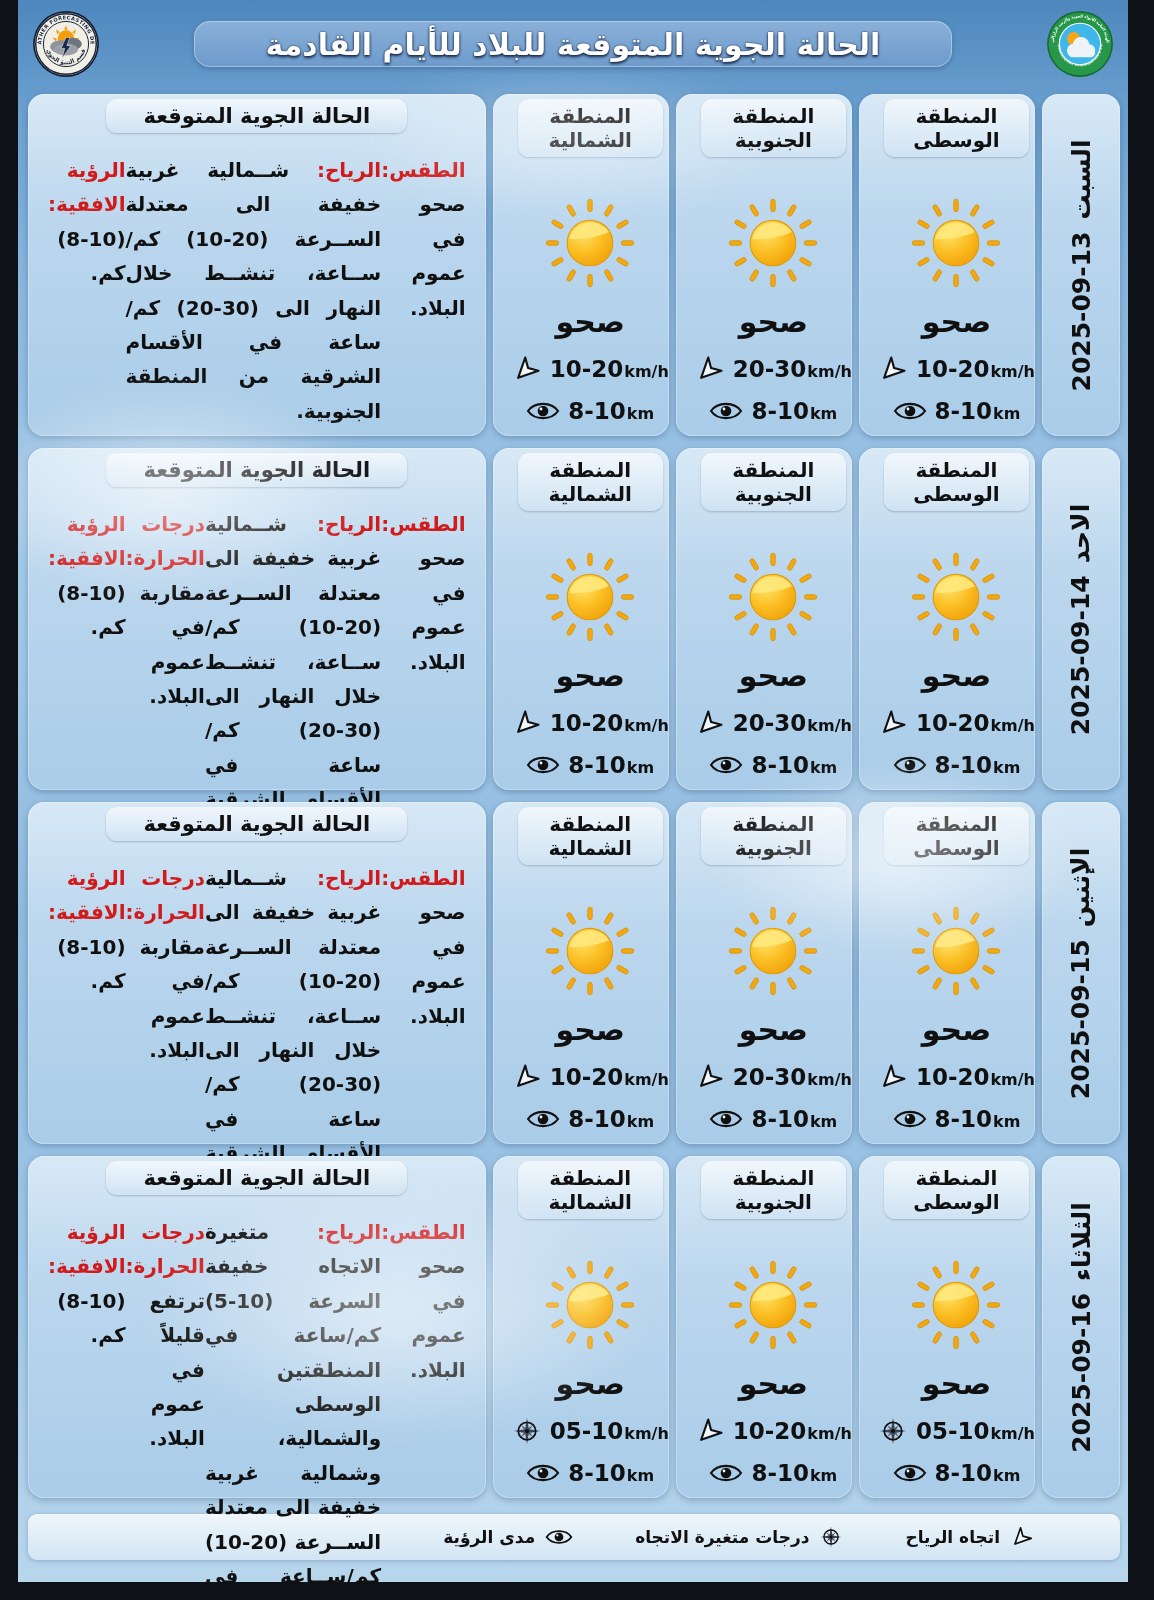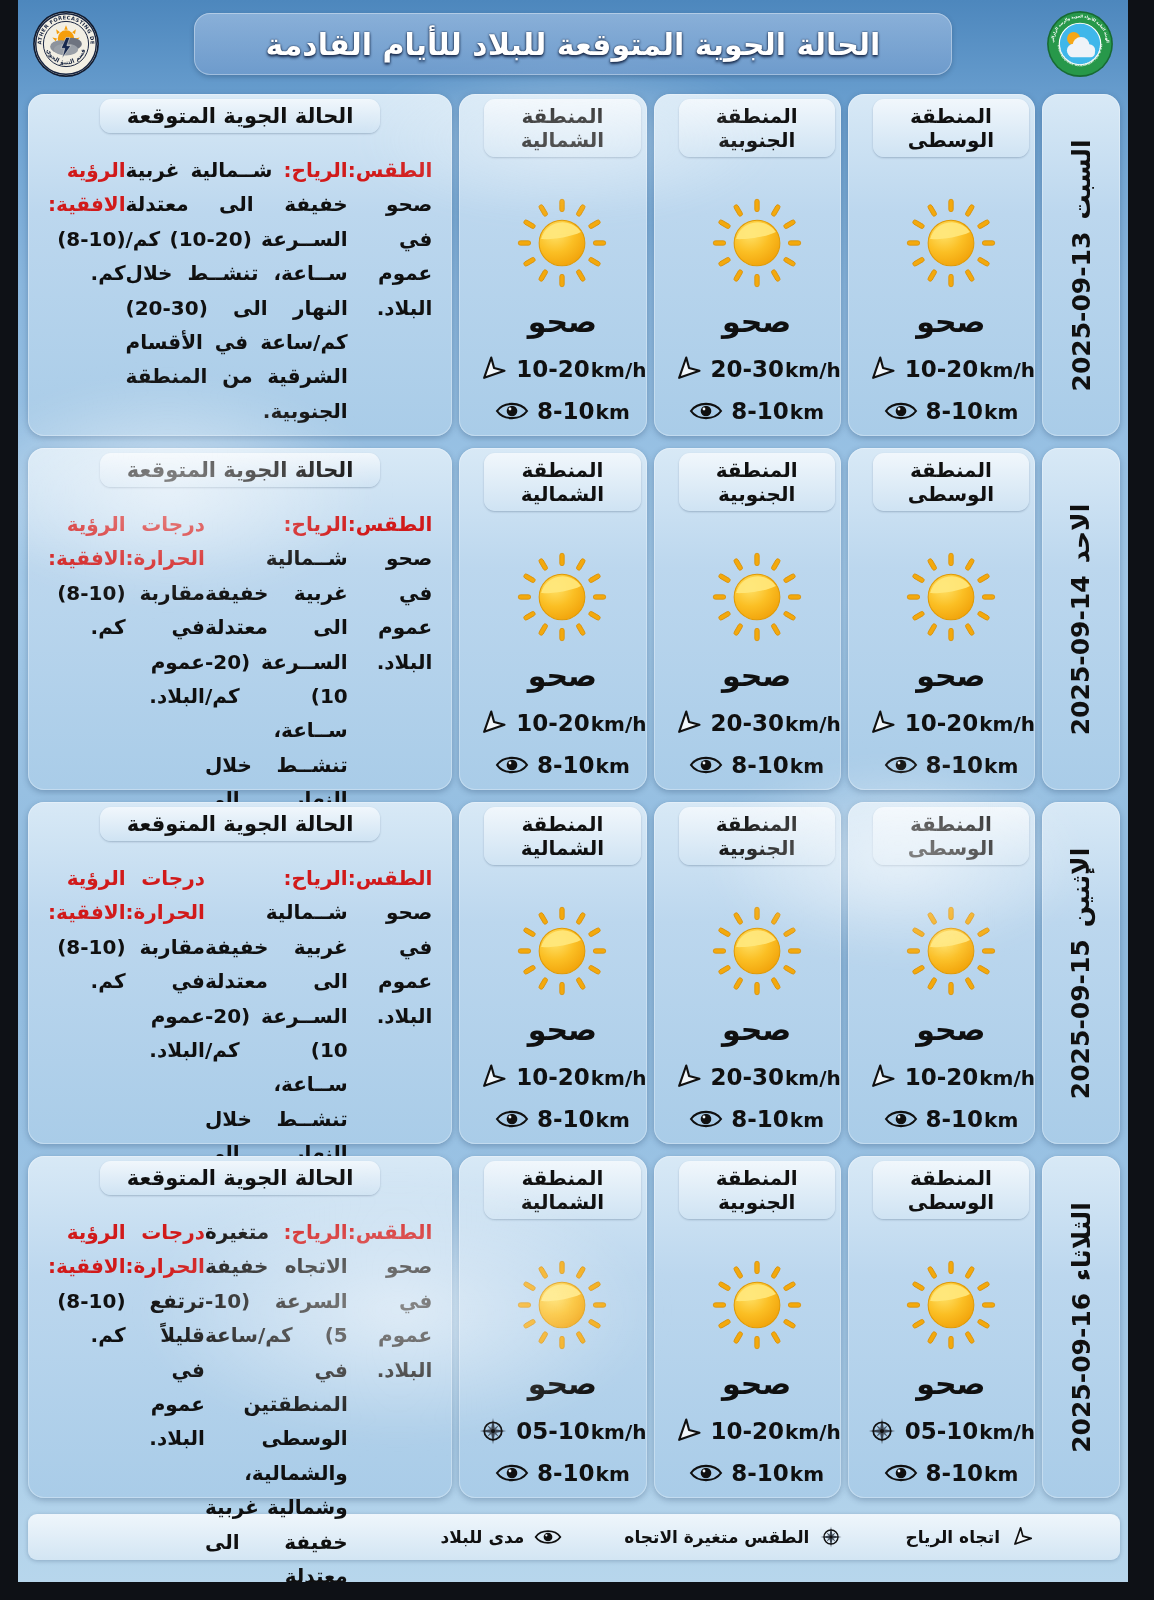--- a/index.html
+++ b/index.html
@@ -17,21 +17,21 @@
   .cloud{position:absolute;border-radius:50%;filter:blur(14px);
     background:radial-gradient(closest-side,rgba(255,255,255,.55),rgba(255,255,255,0));}
   .c1{left:-60px;top:380px;width:420px;height:220px;}
   .c2{left:120px;top:1180px;width:520px;height:260px;}
   .c3{right:40px;top:760px;width:380px;height:200px;}
   .c4{left:340px;top:60px;width:420px;height:160px;opacity:.6;}
 
   
   .hdr{position:relative;height:88px;display:flex;align-items:center;justify-content:space-between;padding:0 14px;}
   .title-pill{
-    flex:1;max-width:758px;margin:0 28px;height:62px;border-radius:16px;
+    flex:1;max-width:758px;margin:0 28px;height:46px;border-radius:16px;
     background:linear-gradient(180deg,rgba(168,196,230,.65),rgba(120,158,206,.55));
     box-shadow:inset 0 0 0 1px rgba(255,255,255,.35),0 2px 5px rgba(10,30,60,.25);
     display:flex;align-items:center;justify-content:center;
   }
   .title-pill h1{
     margin:0;font-size:30px;color:#fff;letter-spacing:.5px;
     text-shadow:0 2px 3px rgba(10,25,55,.85),0 0 2px rgba(10,25,55,.9);
   }
   .logo{width:68px;height:68px;flex:0 0 auto;}
 
@@ -59,21 +59,21 @@
 
   .region-card{flex:1;align-items:center;padding-bottom:12px;justify-content:space-between;padding-left:19px;}
   .region-pill{align-self:stretch;}
   .sun{width:94px;height:94px;margin-top:8px;}
   .cond{font-size:30px;}
   .metric{display:flex;align-items:center;gap:8px;direction:ltr;}
   .micon{display:inline-flex;}
   .micon svg{width:30px;height:30px;}
   .vis .micon svg{width:34px;height:24px;}
   .mval{font-size:23px;white-space:nowrap;}
-  .mval .unit{font-size:20px;margin-left:1px;}
+  .mval .unit{font-size:16px;margin-left:1px;}
 
   .date-card{width:78px;align-items:center;justify-content:center;}
   .date-rot{transform:rotate(-90deg);display:flex;align-items:center;gap:12px;white-space:nowrap;}
   .date-rot span{font-size:25px;}
 
   
   .legend{
     margin:16px 8px 0 10px;height:46px;border-radius:9px;
     background:linear-gradient(180deg,rgba(244,249,253,.92),rgba(214,231,244,.9));
     box-shadow:0 1px 4px rgba(15,40,75,.25);
@@ -586,25 +586,25 @@
       <span class="llabel">اتجاه الرياح</span>
     </div>
     <div class="legend-item">
 
       <span class="micon">
           <svg viewBox="0 0 24 24">
             <use href="#ic-compass"></use>
           </svg>
         </span>
 
-      <span class="llabel">الطقس متغيرة الاتجاه</span>
+      <span class="llabel">درجات متغيرة الاتجاه</span>
     </div>
     <div class="legend-item eye">
 
       <span class="micon">
           <svg viewBox="0 0 34 22">
             <use href="#ic-eye"></use>
           </svg>
         </span>
-      <span class="llabel">مدى للبلاد</span>
+      <span class="llabel">مدى الرؤية</span>
     </div>
   </footer>
 </div>
 
 </body></html>

